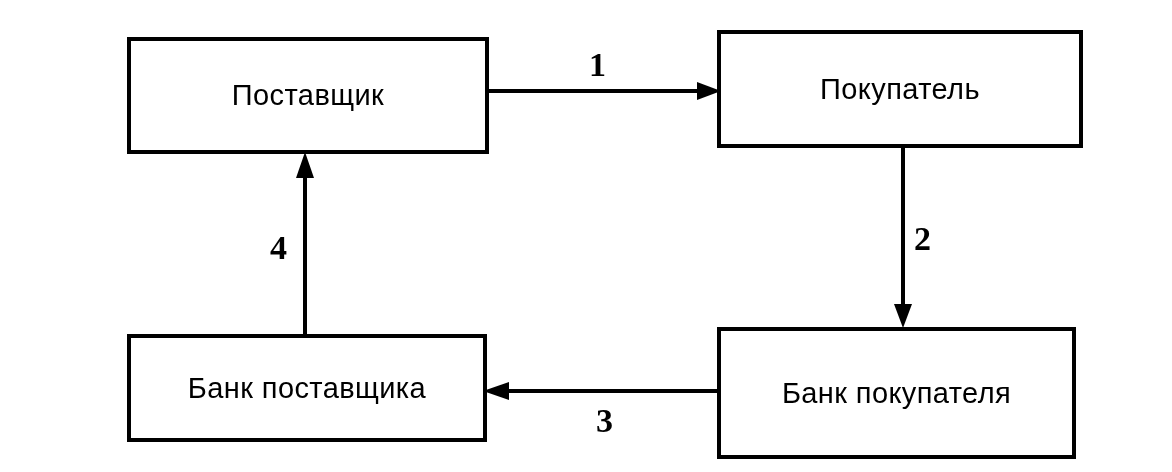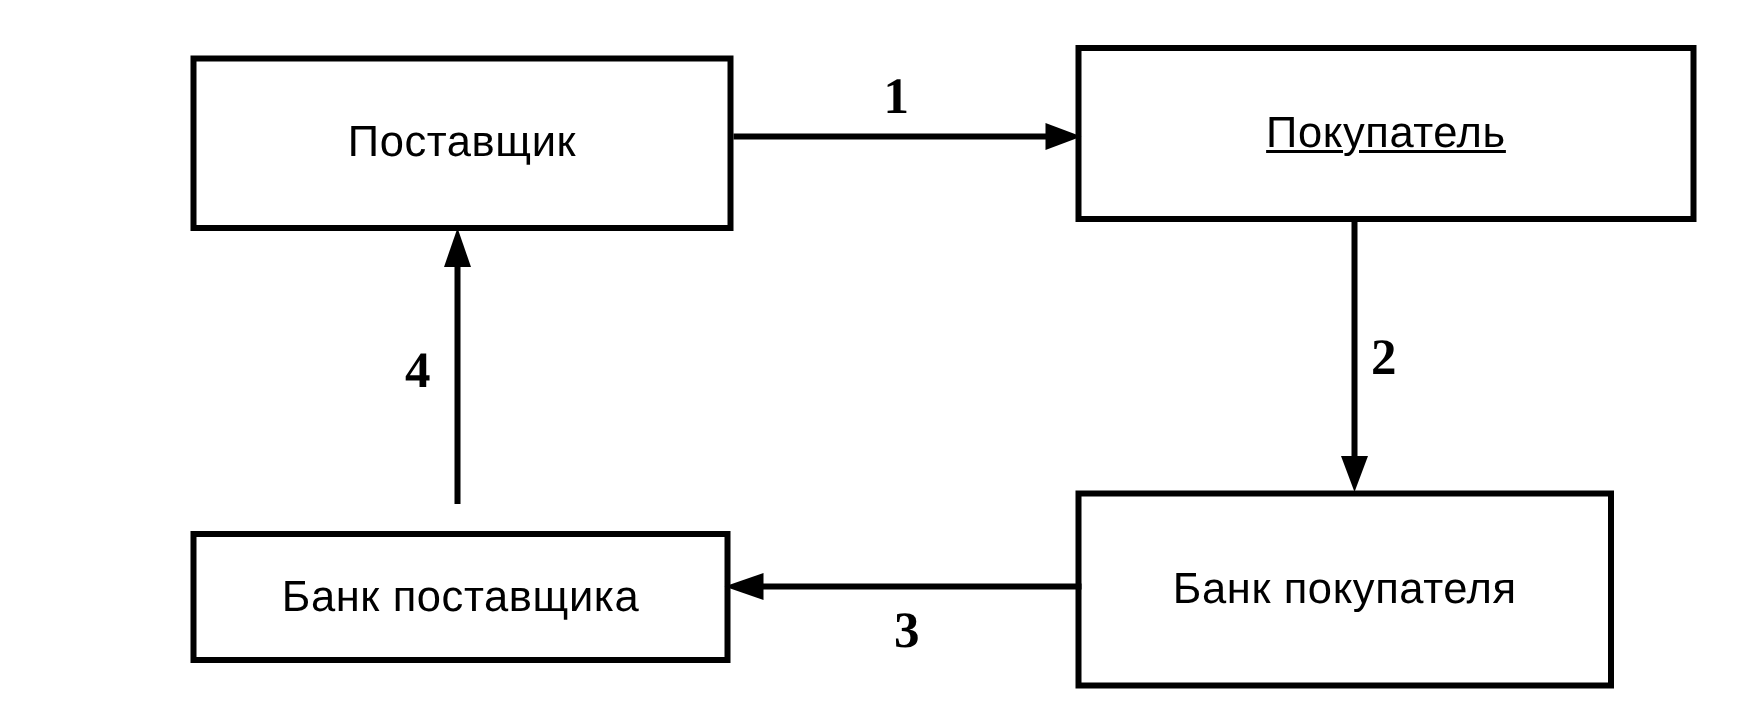--- a/index.html
+++ b/index.html
@@ -31,22 +31,22 @@
     font-size: 29px;
     font-weight: 400;
     letter-spacing: 0.4px;
     color: #000000;
     white-space: nowrap;
     line-height: 1;
     user-select: none;
   }
   
   #node-supplier      { left: 127px; top: 37px;  width: 362px; height: 117px; }
-  #node-buyer         { left: 717px; top: 30px;  width: 414px; height: 118px; text-decoration: underline; }
-  #node-supplier-bank { left: 127px; top: 354px; width: 360px; height: 88px; justify-content: center; }
+  #node-buyer         { left: 717px; top: 30px;  width: 366px; height: 118px; }
+  #node-supplier-bank { left: 127px; top: 334px; width: 360px; height: 108px; justify-content: center; }
   #node-buyer-bank    { left: 717px; top: 327px; width: 359px; height: 132px; }
 
   
   .edge {
     position: absolute;
   }
   .edge svg {
     display: block;
     overflow: visible;
   }

